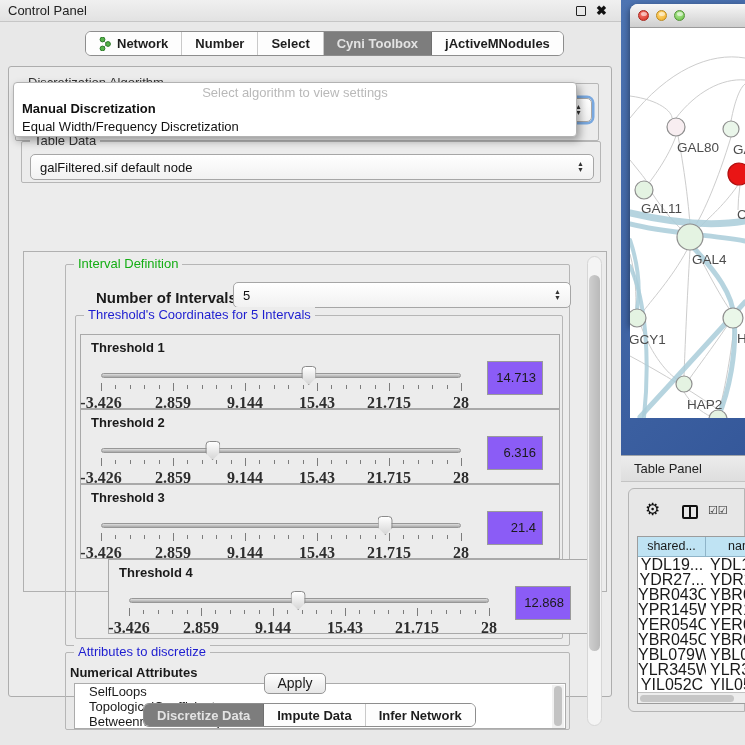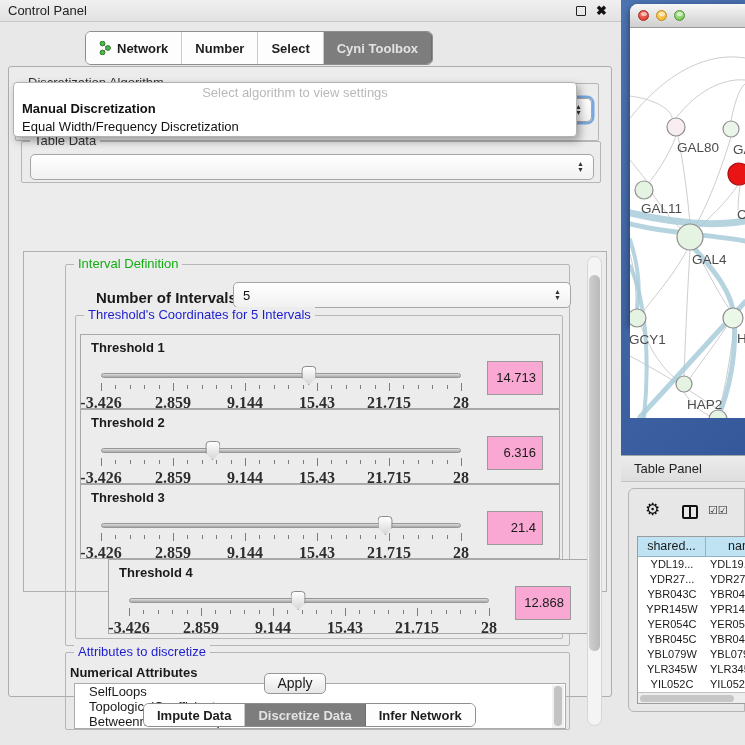--- a/index.html
+++ b/index.html
@@ -8,21 +8,21 @@
 
   
   #control-panel{position:absolute;left:0;top:0;width:621px;height:745px;background:#e8e8e8;}
   #cp-titlebar{position:absolute;left:0;top:0;width:621px;height:22px;background:linear-gradient(#f0f0f0,#e2e2e2);border-bottom:1px solid #c6c6c6;}
   #cp-title{position:absolute;left:8px;top:3px;font-size:13px;color:#222;}
   .float-icon{position:absolute;right:35px;top:6px;width:10px;height:10px;border:1.5px solid #222;border-radius:1px;}
   .close-icon{position:absolute;right:14px;top:3px;font-size:13px;font-weight:bold;color:#111;}
 
   
   .tabbar{position:absolute;display:flex;border:1px solid #8d8d8d;border-radius:6px;overflow:hidden;background:#fff;}
-  #top-tabbar{left:85px;top:31px;height:34px;}
+  #top-tabbar{left:85px;top:31px;height:25px;}
   #bottom-tabbar{left:143px;top:703px;height:24px;}
   .tab{display:flex;align-items:center;gap:5px;padding:0 13px;font-weight:bold;font-size:13px;color:#1d1d1d;background:#fdfdfd;border-right:1px solid #c9c9c9;cursor:default;white-space:nowrap;}
   .tab:last-child{border-right:none;}
   .tab.selected{background:#7d7d7d;color:#e3e3e3;border-right:1px solid #6f6f6f;}
 
   
   #main-card{position:absolute;left:8px;top:66px;width:604px;height:631px;background:#ececec;border:1px solid #adadad;border-radius:3px;}
 
   .group{position:absolute;border:1px solid #b6b6b6;border-radius:2px;}
   .legend{position:absolute;top:-9px;left:8px;background:#ececec;padding:0 4px;font-size:13px;color:#333;white-space:nowrap;}
@@ -54,21 +54,21 @@
 
   .threshold-box{position:absolute;left:4px;width:480px;height:75px;border:1px solid #a9a9a9;background:#ececec;}
   .thr-title{position:absolute;left:10px;top:5px;font-weight:bold;font-size:13px;}
   .slider-wrap{position:absolute;left:20px;top:38px;width:360px;height:34px;}
   .track{position:absolute;left:0;right:0;top:0;height:5px;border:1px solid #979797;border-radius:3px;background:linear-gradient(#dedede,#a8a8a8);}
   .handle{position:absolute;top:-7px;width:15px;height:19px;background:linear-gradient(#ffffff,#d6d6d6);border:1px solid #8a8a8a;border-radius:4px 4px 0 0;clip-path:polygon(0 0,100% 0,100% 60%,50% 100%,0 60%);transform:translateX(-50%);}
   .ticks{position:absolute;left:0;right:0;top:10px;height:9px;}
   .tick{position:absolute;top:2px;width:1px;height:4px;background:#7c7c7c;}
   .tick.major{top:0;height:8px;}
   .tick-label{position:absolute;top:21px;transform:translateX(-50%);font-size:16px;font-weight:bold;color:#2e2e2e;white-space:nowrap;font-family:Liberation Serif, serif;}
-  .value-field{position:absolute;right:16px;top:26px;width:56px;height:34px;background:#f9a8d4;border:1px solid #9a9a9a;font-size:13px;line-height:32px;text-align:right;padding-right:6px;}
+  .value-field{position:absolute;right:16px;top:26px;width:56px;height:34px;background:#8b5cf6;border:1px solid #9a9a9a;font-size:13px;line-height:32px;text-align:right;padding-right:6px;}
 
   
   #attrs-group{left:41px;top:400px;width:505px;height:78px;overflow:visible;}
   #attrs-header{position:absolute;left:4px;top:12px;font-weight:bold;font-size:13px;}
   #attrs-list{position:absolute;left:8px;top:30px;width:492px;height:46px;background:#fff;border:1px solid #ababab;overflow:hidden;}
   .attr-item{padding-left:14px;height:15px;line-height:15px;font-size:13px;}
   #attrs-vscroll{position:absolute;right:1px;top:1px;width:12px;height:43px;background:#f1f1f1;}
   #attrs-vscroll .thumb{position:absolute;left:2px;top:1px;width:8px;height:40px;background:#c3c3c3;border-radius:4px;}
 
   #apply-btn{position:absolute;left:255px;top:606px;width:62px;height:21px;background:linear-gradient(#ffffff,#e6e6e6);border:1px solid #979797;border-radius:5px;font-size:14px;text-align:center;line-height:19px;}
@@ -90,21 +90,21 @@
   #tp-card{position:absolute;left:7px;top:488px;width:117px;height:224px;background:#e7e7e7;border:1px solid #b5b5b5;border-radius:6px 0 0 6px;}
   .gear-icon{position:absolute;left:16px;top:10px;font-size:17px;color:#111;}
   .columns-icon{position:absolute;left:53px;top:16px;width:16px;height:14px;border:2px solid #111;border-radius:2px;}
   .columns-icon::after{content:"";position:absolute;left:5px;top:0;width:2px;height:10px;background:#111;}
   .checks-icon{position:absolute;left:79px;top:15px;font-size:11px;letter-spacing:0px;color:#222;}
   #tp-table{position:absolute;left:8px;top:47px;width:109px;height:168px;background:#fff;border:1px solid #9c9c9c;overflow:hidden;}
   #tp-header{display:flex;height:20px;border-bottom:1px solid #8fb4c8;}
   .th{background:#bfe3f3;font-size:12.5px;line-height:19px;overflow:hidden;white-space:nowrap;}
   .th.c1{width:68px;text-align:center;border-right:1px solid #8fb4c8;}
   .th.c2{flex:1;padding-left:22px;}
-  .tp-row{display:flex;height:15px;font-size:11px;line-height:15px;white-space:nowrap;}
+  .tp-row{display:flex;height:15px;font-size:16px;line-height:15px;white-space:nowrap;}
   .td.c1{width:68px;text-align:center;overflow:hidden;}
   .td.c2{flex:1;padding-left:4px;overflow:hidden;}
   #tp-hscroll{position:absolute;left:0;bottom:0;width:107px;height:11px;background:#ededed;border-top:1px solid #c0c0c0;}
   #tp-hscroll .thumb{position:absolute;left:2px;top:2px;width:94px;height:7px;background:#c6c6c6;border-radius:4px;}
 </style>
 </head>
 <body>
 
 <div id="control-panel">
 
@@ -127,37 +127,41 @@
     </div>
     <div class="tab">
       <span>Number</span>
     </div>
     <div class="tab">
       <span>Select</span>
     </div>
     <div class="tab selected">
       <span>Cyni Toolbox</span>
     </div>
+    <div class="tab">
+      <span>jActiveMNodules</span>
+    </div>
   </div>
 
   <div id="main-card">
 
     <div class="group" id="algo-group" style="left:6px;top:16px;width:584px;height:58px;">
       <span class="legend">Discretization Algorithm</span>
       <div class="combo focused" style="left:6px;top:14px;width:570px;height:24px;">
         <span class="stepper">
             <span>▲</span>
             <span>▼</span>
           </span>
       </div>
     </div>
 
     <div class="group" style="left:12px;top:74px;width:580px;height:42px;">
       <span class="legend">Table Data</span>
       <div class="combo" style="left:8px;top:12px;width:564px;height:26px;">
+        <span>galFiltered.sif default node</span>
         <span class="stepper">
             <span>▲</span>
             <span>▼</span>
           </span>
       </div>
     </div>
 
     <div id="content-panel">
       <div class="group" id="interval-group">
         <span class="legend green">Interval Definition</span>
@@ -367,25 +371,25 @@
     <div id="apply-btn">Apply</div>
   </div>
 
   <div id="algo-popup">
     <div id="popup-placeholder">Select algorithm to view settings</div>
     <div class="popup-item bold">Manual Discretization</div>
     <div class="popup-item">Equal Width/Frequency Discretization</div>
   </div>
 
   <div id="bottom-tabbar" class="tabbar">
+    <div class="tab selected">
+      <span>Discretize Data</span>
+    </div>
     <div class="tab">
       <span>Impute Data</span>
-    </div>
-    <div class="tab selected">
-      <span>Discretize Data</span>
     </div>
     <div class="tab">
       <span>Infer Network</span>
     </div>
   </div>
 </div>
 
 <div id="right-side">
   <div id="desktop">
     <div id="net-window">

